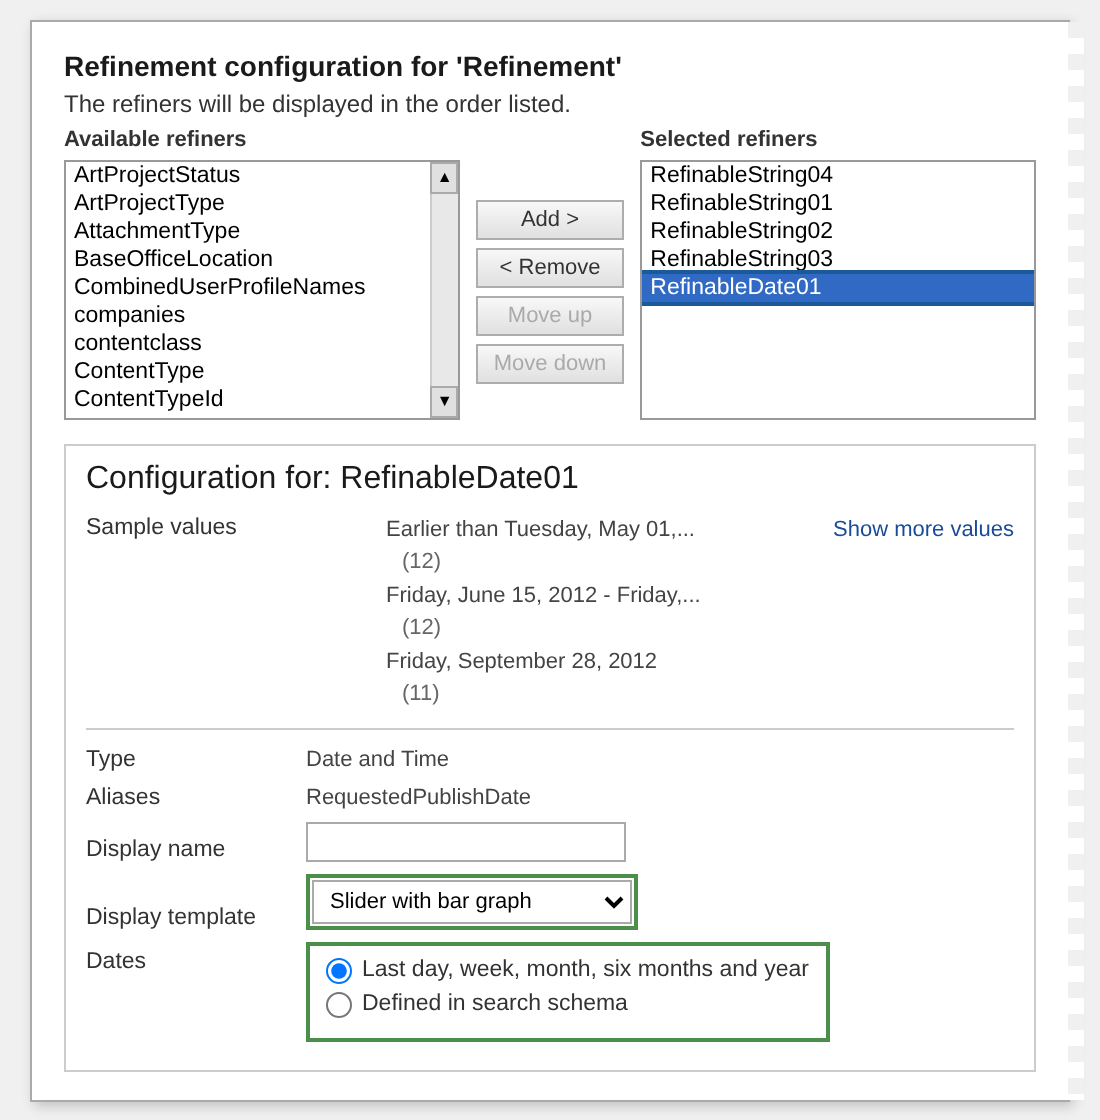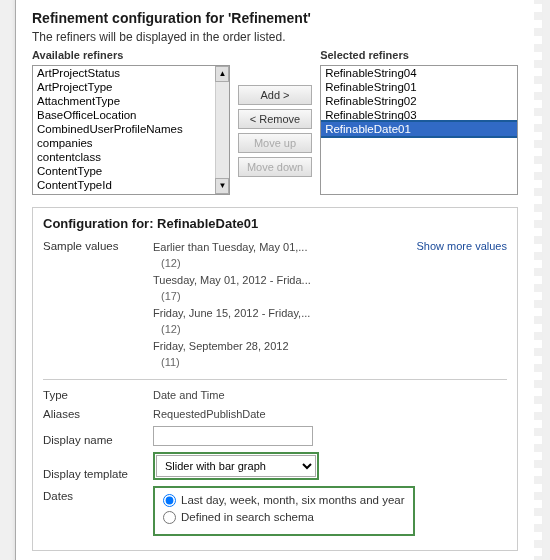--- a/index.html
+++ b/index.html
@@ -131,28 +131,29 @@
     .divider {
       border: none;
       border-top: 1px solid #ccc;
       margin: 8px 0;
     }
     .config-section {
       border: 1px solid #ccc;
       padding: 8px 10px;
     }
     .config-title {
-      font-size: 13px;
-      font-weight: bold;
+      font-size: 16px;
+      font-weight: normal;
       color: #1a1a1a;
       margin-bottom: 8px;
     }
     .sample-values-row {
       display: flex;
       margin-bottom: 8px;
+      gap: 40px;
     }
     .field-label {
       width: 110px;
       font-size: 11.5px;
       color: #333;
       padding-top: 1px;
       flex-shrink: 0;
     }
     .field-value {
       flex: 1;
@@ -281,24 +282,20 @@
     <div class="config-title">Configuration for: RefinableDate01</div>
 
     <div class="sample-values-row">
       <div class="field-label">Sample values</div>
       <div class="sample-values-content">
         <div class="sample-line">
           <span>Earlier than Tuesday, May 01,...</span>
           <span class="sample-count">(12)</span>
         </div>
         <div class="sample-line">
-          <span>Tuesday, May 01, 2012 - Frida...</span>
-          <span class="sample-count">(17)</span>
-        </div>
-        <div class="sample-line">
           <span>Friday, June 15, 2012 - Friday,...</span>
           <span class="sample-count">(12)</span>
         </div>
         <div class="sample-line">
           <span>Friday, September 28, 2012</span>
           <span class="sample-count">(11)</span>
         </div>
       </div>
       <div class="show-more-container">
         <a class="show-more-link">Show more values</a>

